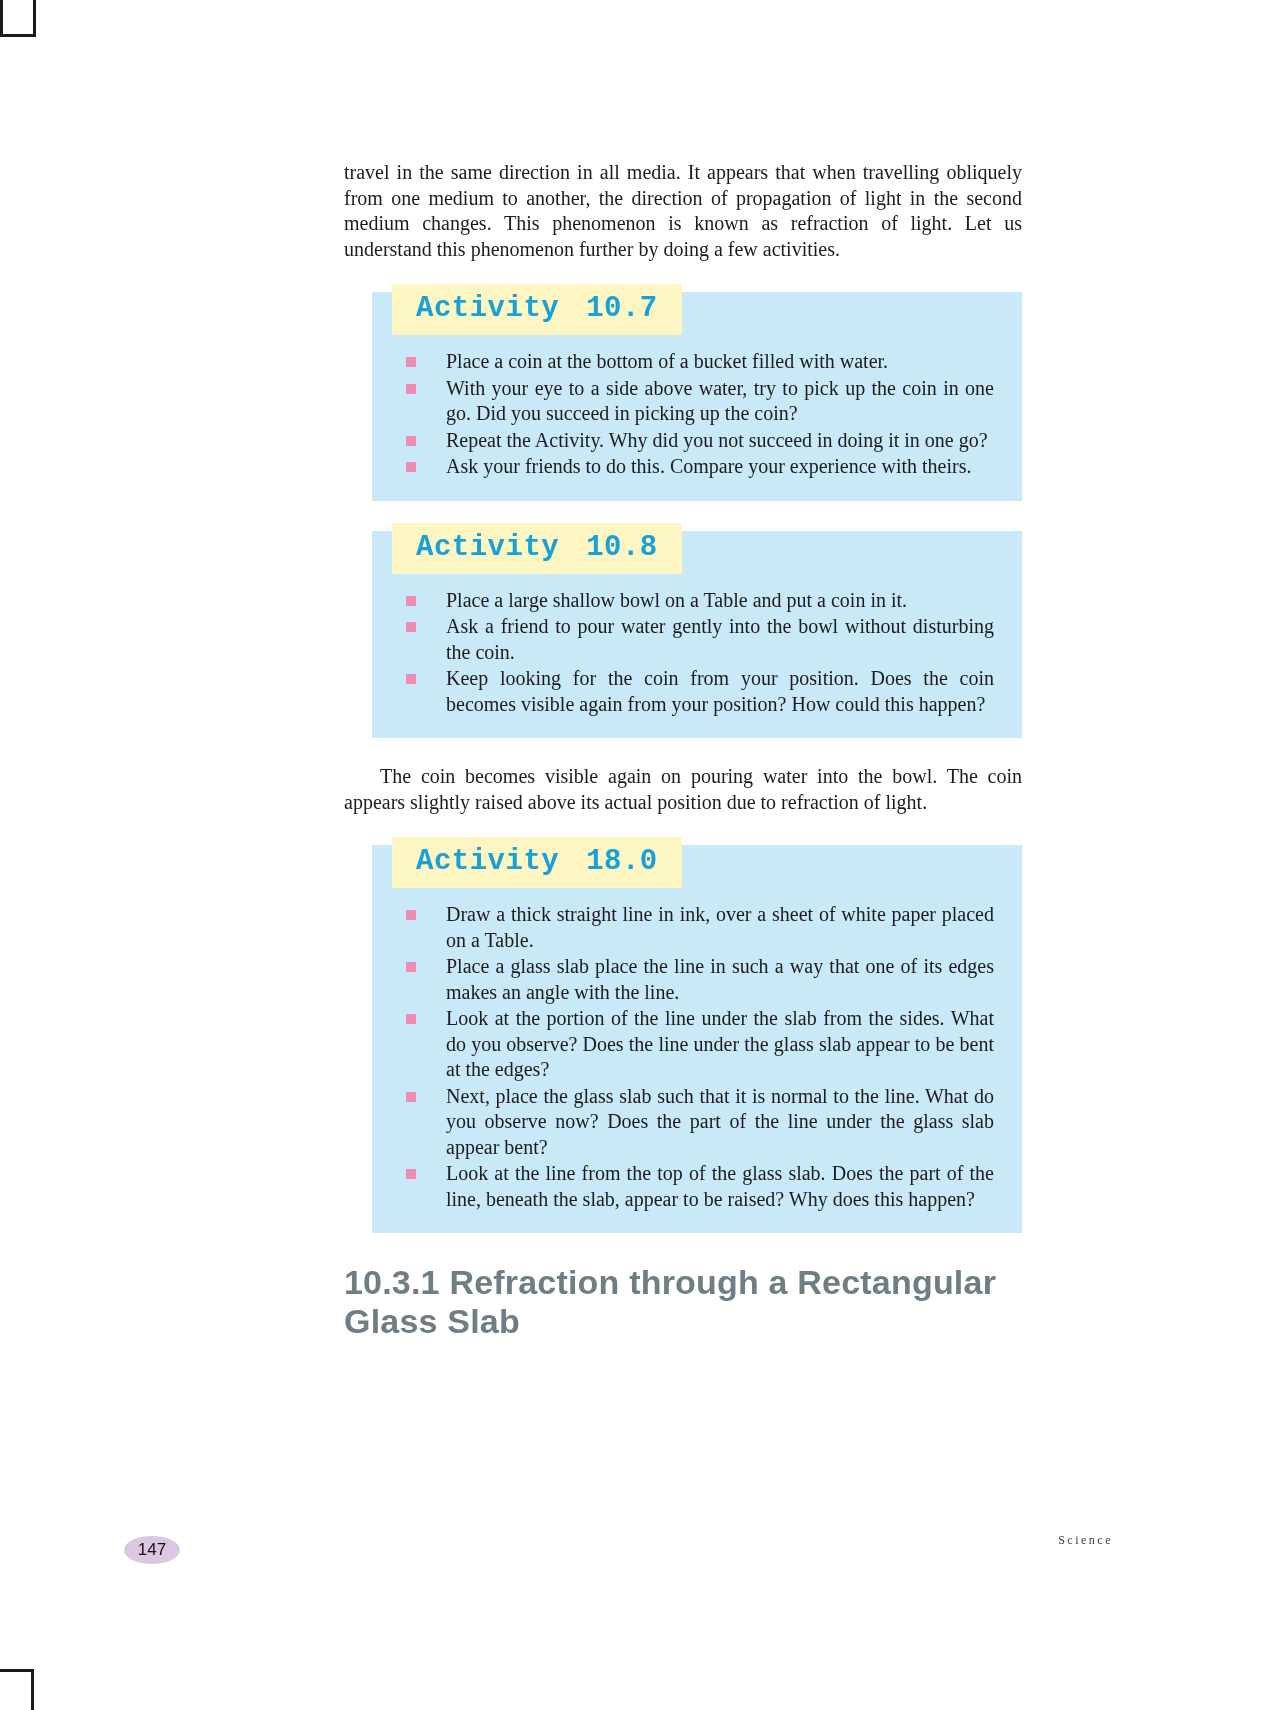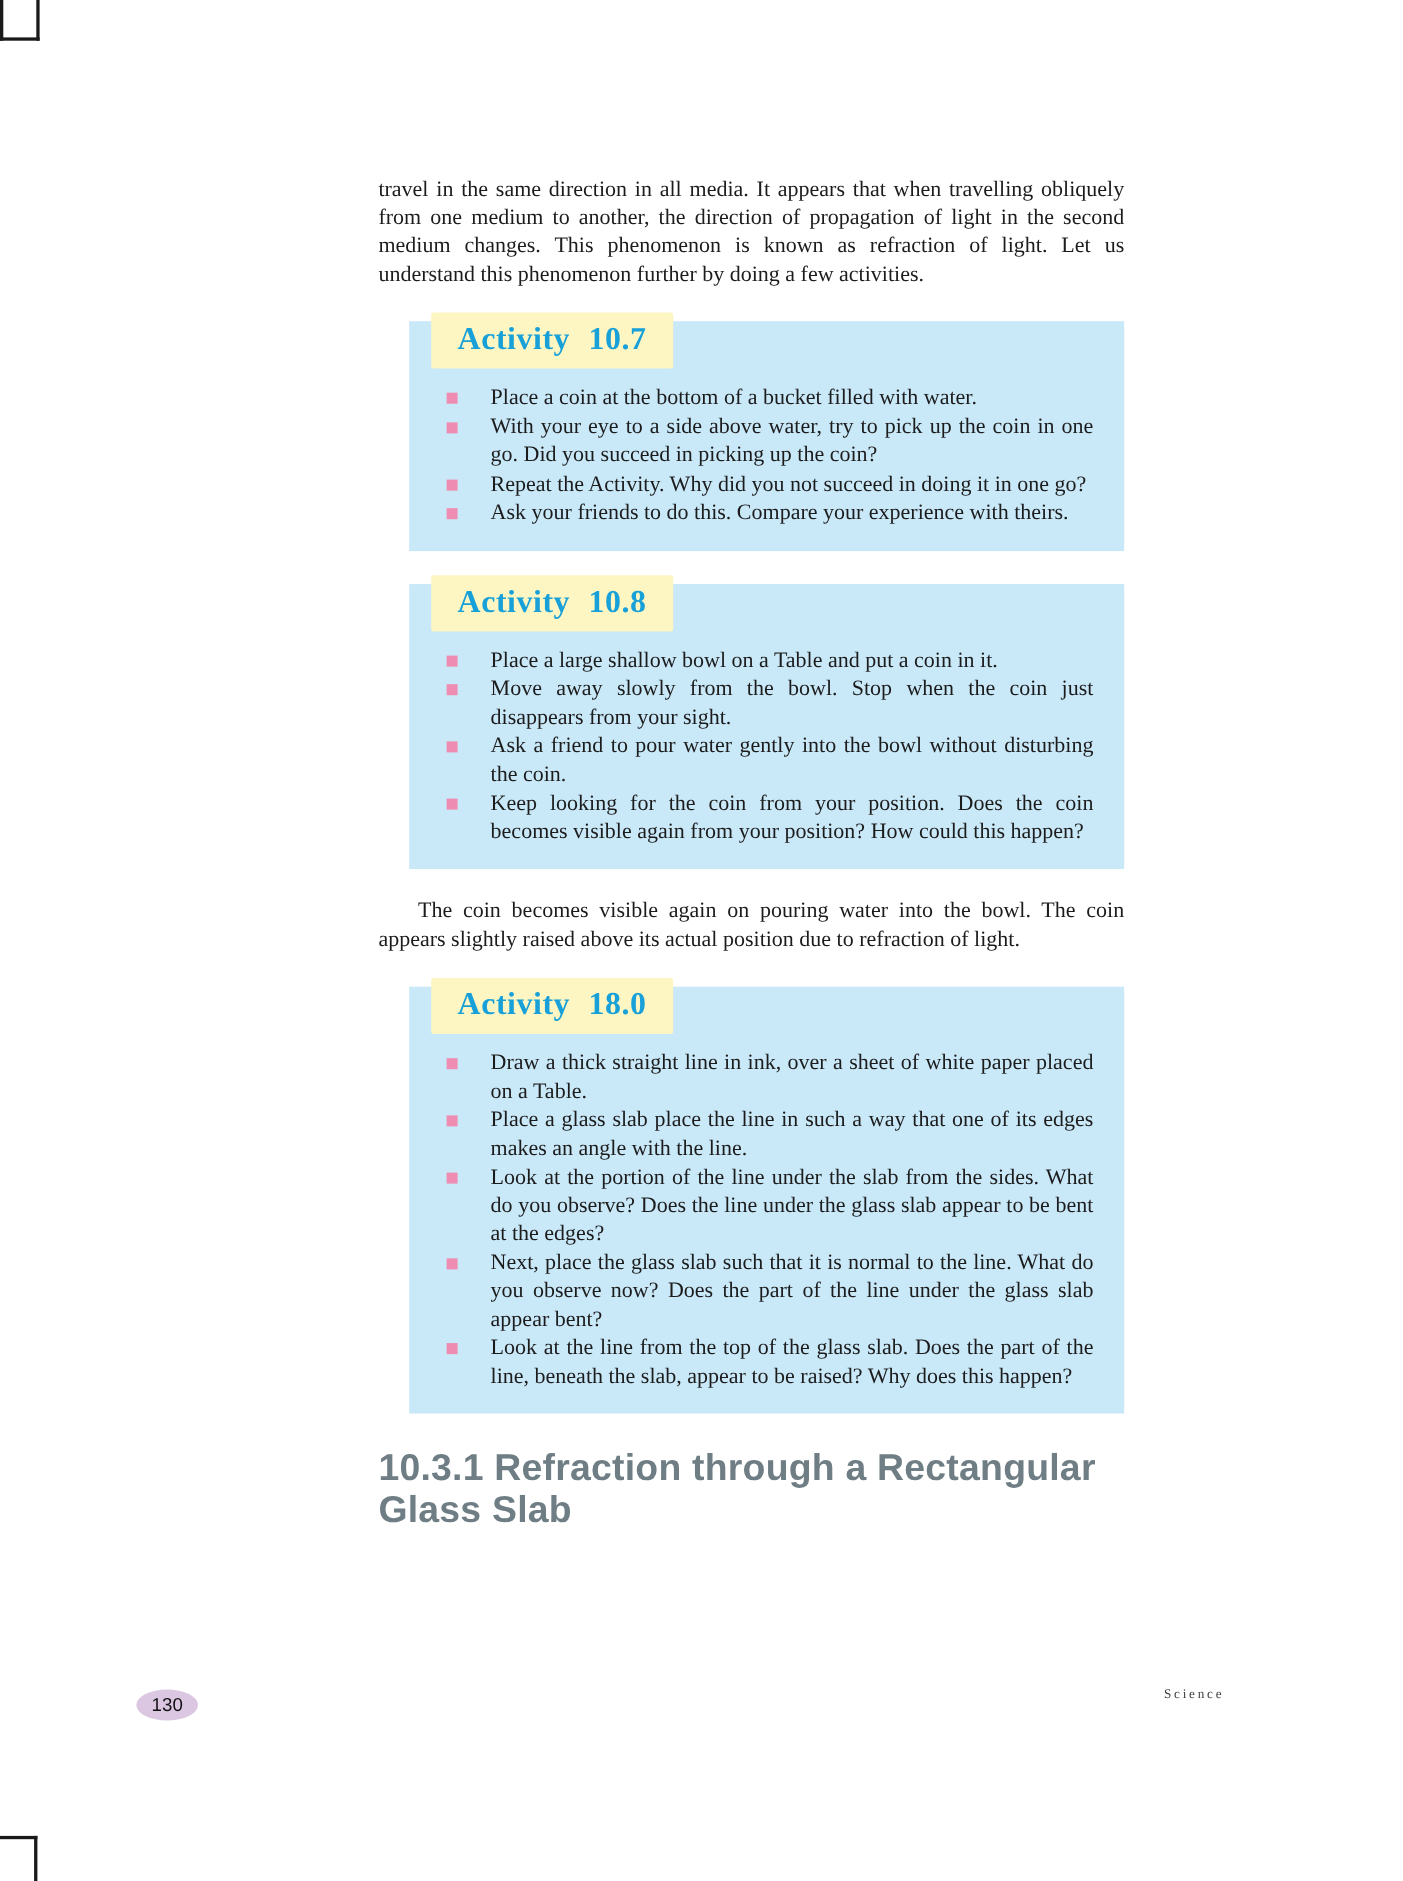--- a/index.html
+++ b/index.html
@@ -44,21 +44,21 @@
     width:650px;
     padding:0 28px 20px 32px;
     margin-top:30px;
   }
   .activity-band{
     display:inline-block;
     position:relative;top:-8px;
     margin-left:-12px;
     background:var(--band-bg);
     color:var(--band-text);
-    font-family:Liberation Serif, serif;
+    font-family:Liberation Mono, monospace;
     font-weight:bold;
     font-size:29px;
     letter-spacing:0.5px;
     word-spacing:9px;
     padding:8px 24px 10px 24px;
     border-radius:2px;
   }
   ul.activity-list{
     list-style:none;
     margin-top:6px;
@@ -142,24 +142,20 @@
 
   <section class="activity-box">
     <div class="activity-band">Activity 10.8</div>
     <ul class="activity-list">
       <li>
         <span class="bullet-sq"></span>
         <span class="li-text">Place a large shallow bowl on a Table and put a coin in it.</span>
       </li>
       <li>
         <span class="bullet-sq"></span>
-        <span class="li-text">Move away slowly from the bowl.  Stop when the coin just disappears from your sight.</span>
-      </li>
-      <li>
-        <span class="bullet-sq"></span>
         <span class="li-text">Ask a friend to pour water gently into the bowl without disturbing the coin.</span>
       </li>
       <li>
         <span class="bullet-sq"></span>
         <span class="li-text">Keep looking for the coin from your position. Does the coin becomes visible again from your position?  How could this happen?</span>
       </li>
     </ul>
   </section>
 
   <p class="body-par indent-first mid-par">The coin becomes visible again on pouring water into the bowl. The coin appears slightly raised above its actual position due to refraction of light.</p>
@@ -188,14 +184,14 @@
         <span class="li-text">Look at the line from the top of the glass slab. Does the part of the line, beneath the slab, appear to be raised? Why does this happen?</span>
       </li>
     </ul>
   </section>
 
   <h3 class="section-heading">10.3.1 Refraction through a Rectangular Glass Slab</h3>
 
 
 </div>
 
-<div class="page-number-badge">130</div>
+<div class="page-number-badge">147</div>
 <div class="book-title">Science</div>
 
 </body></html>

